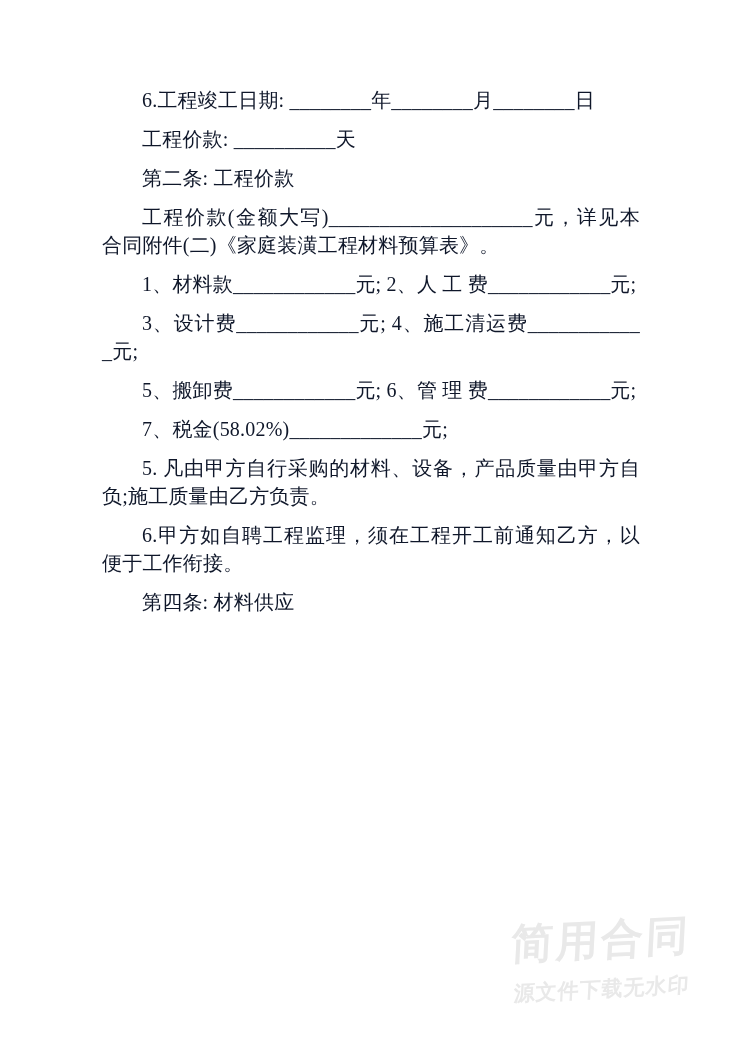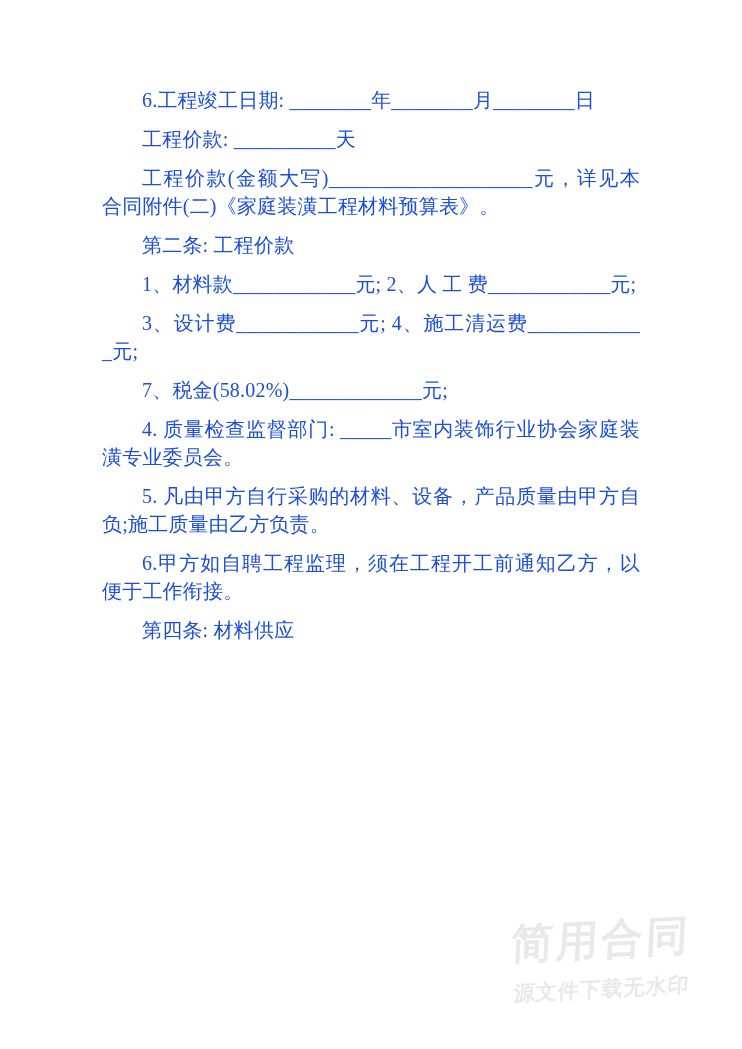--- a/index.html
+++ b/index.html
@@ -20,21 +20,21 @@
     left: 0;
     width: 742px;
     height: 1049px;
     background: #ffffff;
   }
   .content {
     position: absolute;
     top: 86px;
     left: 102px;
     width: 538px;
-    color: #1d4ed8;
+    color: #0f172a;
   }
   .para {
     font-size: 20px;
     line-height: 28px;
     margin: 0 0 11px 0;
     text-indent: 2em;
     text-align: justify;
     letter-spacing: 0.2px;
     word-break: break-all;
   }
@@ -62,26 +62,26 @@
     transform: skewX(-6deg);
   }
 </style>
 </head>
 <body>
 
 <div class="page">
   <div class="content">
     <div class="para">6.工程竣工日期: ________年________月________日</div>
     <div class="para">工程价款: __________天</div>
+    <div class="para">第二条: 工程价款</div>
     <div class="para">工程价款(金额大写)____________________元，详见本合同附件(二)《家庭装潢工程材料预算表》。</div>
-    <div class="para">第二条: 工程价款</div>
     <div class="para">1、材料款____________元; 2、人 工 费____________元;</div>
     <div class="para">3、设计费____________元; 4、施工清运费____________元;</div>
+    <div class="para">5、搬卸费____________元; 6、管 理 费____________元;</div>
     <div class="para">7、税金(58.02%)_____________元;</div>
-    <div class="para">4. 质量检查监督部门: _____市室内装饰行业协会家庭装潢专业委员会。</div>
     <div class="para">5. 凡由甲方自行采购的材料、设备，产品质量由甲方自负;施工质量由乙方负责。</div>
     <div class="para">6.甲方如自聘工程监理，须在工程开工前通知乙方，以便于工作衔接。</div>
     <div class="para">第四条: 材料供应</div>
   </div>
 
   <div class="watermark">
     <div class="wm-line1">简用合同</div>
     <div class="wm-line2">源文件下载无水印</div>
   </div>
 </div>

